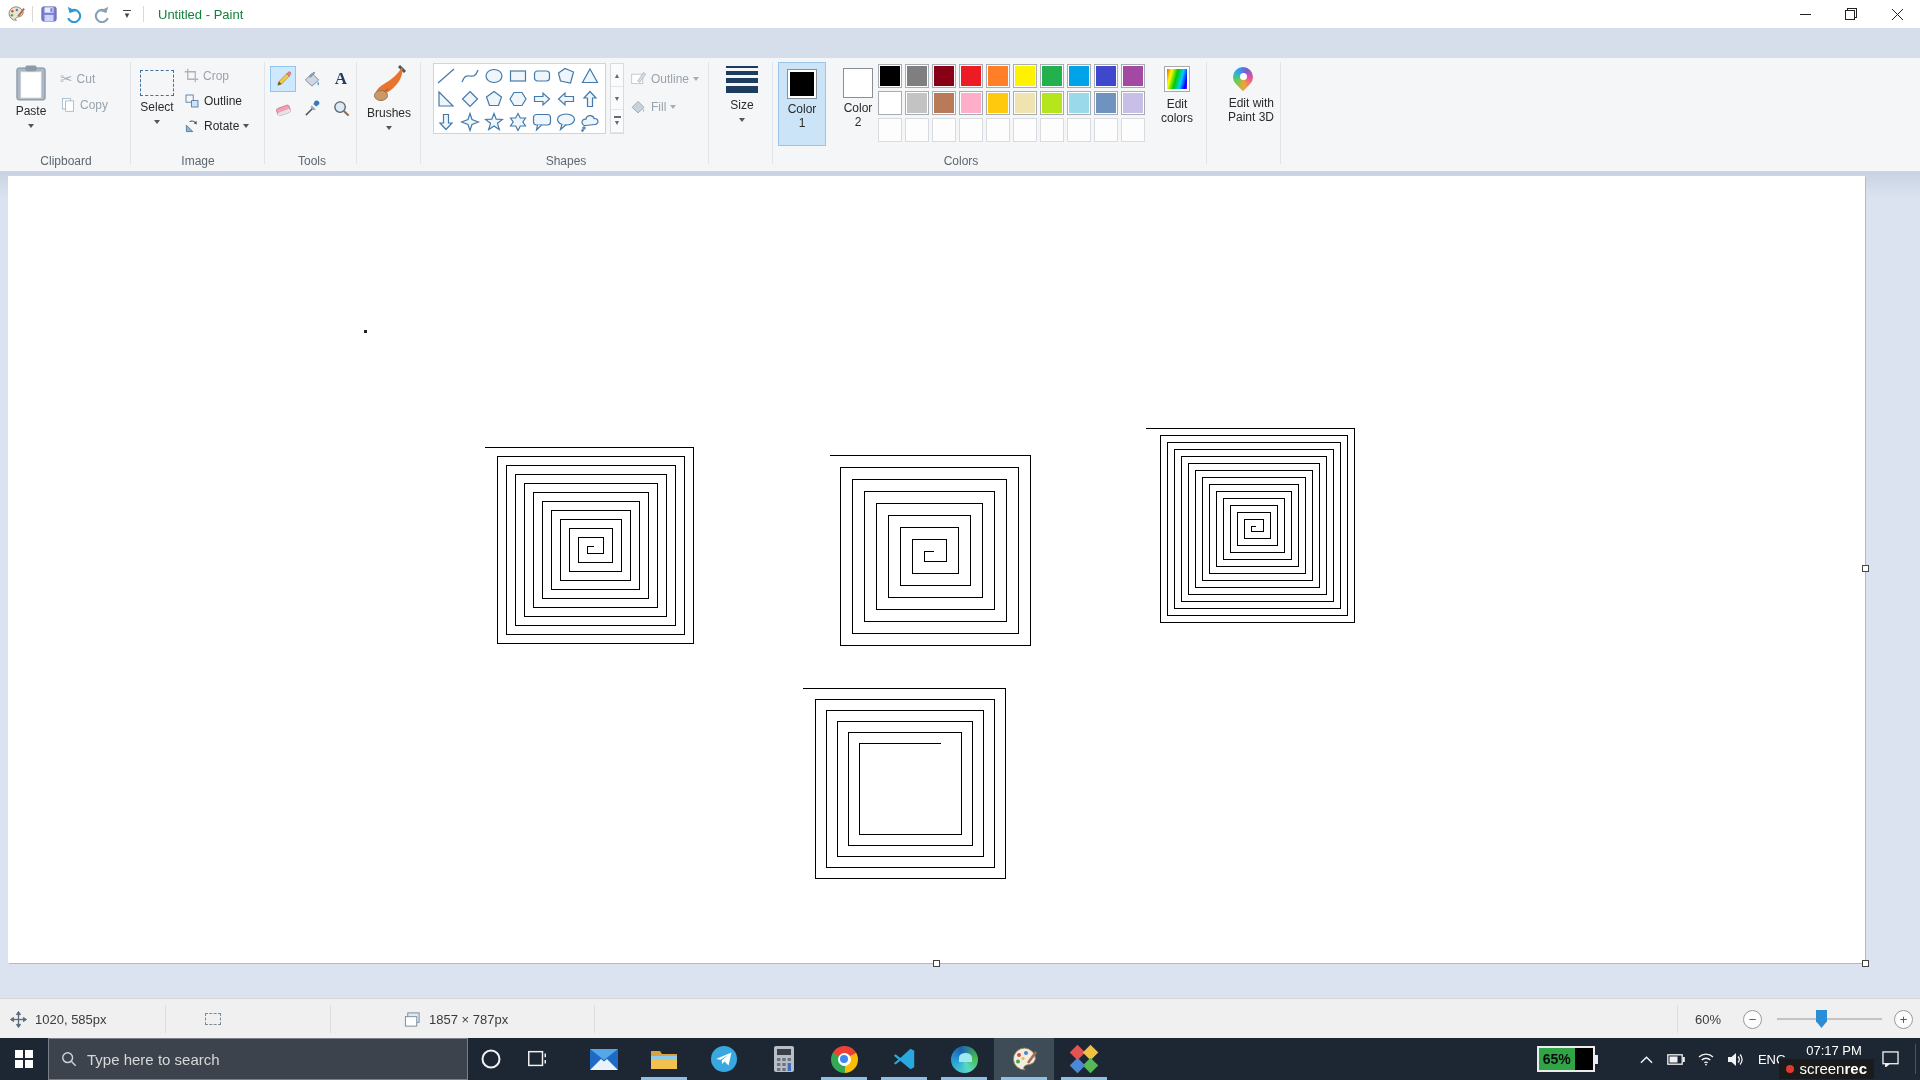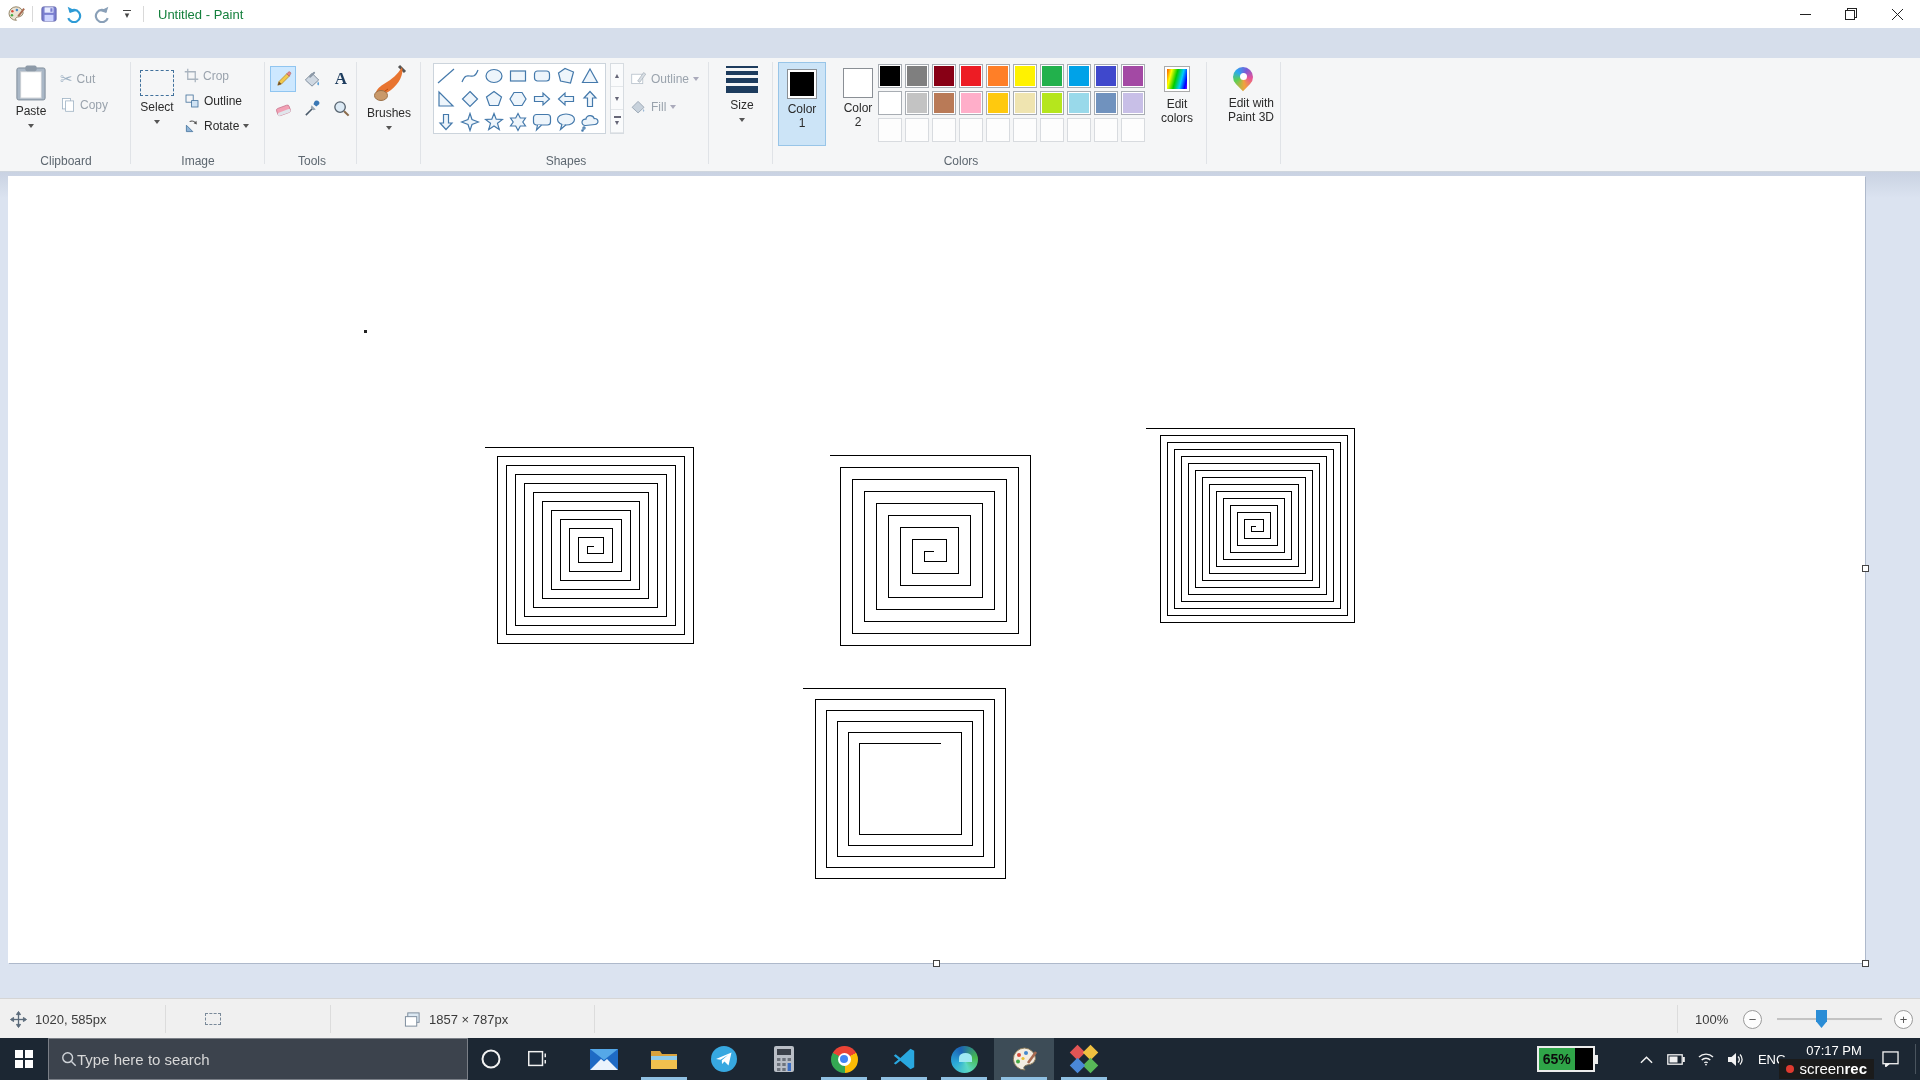--- a/index.html
+++ b/index.html
@@ -63,21 +63,21 @@
   .sitem{position:absolute;top:0;height:40px;display:flex;align-items:center;gap:8px;}
   .sdiv{position:absolute;top:6px;width:1px;height:28px;background:#dcdcdc;}
   .zoombtn{width:19px;height:19px;border-radius:50%;border:1px solid #9a9a9a;background:#fdfdfd;color:#555;display:flex;align-items:center;justify-content:center;font-size:13px;line-height:1;}
   .ztrack{position:absolute;left:1777px;top:19px;width:105px;height:3px;background:#c3c3c3;border-bottom:1px solid #eee;}
   .zthumb{position:absolute;left:1816px;top:11px;width:11px;height:18px;background:#2b8dd6;clip-path:polygon(0 0,100% 0,100% 62%,50% 100%,0 62%);}
   
   .taskbar{position:absolute;left:0;top:1038px;width:1920px;height:42px;background:#1c2733;display:flex;align-items:center;}
   .startbtn{width:48px;height:42px;display:flex;align-items:center;justify-content:center;}
   .winlogo{display:grid;grid-template-columns:8px 8px;grid-template-rows:8px 8px;gap:1.5px;}
   .winlogo div{background:#fff;}
-  .searchbox{width:420px;height:42px;background:#3c434d;border:1px solid #7a7f87;display:flex;align-items:center;padding:0 12px;}
+  .searchbox{width:420px;height:42px;background:#3c434d;border:1px solid #7a7f87;display:flex;align-items:center;gap:10px;padding:0 12px;}
   .searchbox input{background:transparent;border:none;outline:none;color:#e2e2e2;font-size:15px;width:340px;font-family:"Liberation Sans",sans-serif;}
   .searchbox input::placeholder{color:#d8d8d8;opacity:1;}
   .tbicon{width:46px;height:42px;display:flex;align-items:center;justify-content:center;position:relative;}
   .apptile{width:60px;height:42px;display:flex;align-items:center;justify-content:center;position:relative;}
   .apptile.running::after{content:"";position:absolute;bottom:0;left:7px;right:7px;height:3px;background:#8fc0e2;}
   .apptile.active{background:#3d4c57;}
   .tray{margin-left:auto;display:flex;align-items:center;height:42px;padding-left:27px;}
   .battwidget{width:58px;height:26px;border:2px solid #ececec;background:#000;display:flex;align-items:center;position:relative;margin-right:36px;}
   .battwidget .fill{width:66%;height:100%;background:#2fa548;display:flex;align-items:center;justify-content:center;font-size:14px;font-weight:bold;color:#0c0c0c;}
   .battwidget .nub{position:absolute;right:-5px;top:7px;width:3px;height:9px;background:#ececec;}
@@ -522,21 +522,21 @@
     <div class="sitem" style="left:404px;">
       <svg width="17" height="17" viewBox="0 0 18 18" fill="none" stroke="#7a8a9a">
           <rect x="4" y="2" width="12" height="10" fill="#dce8f2"></rect>
           <rect x="1.5" y="6" width="12" height="10" fill="#fff"></rect>
         </svg>
       <span>1857 × 787px</span>
     </div>
     <div class="sdiv" style="left:594px;"></div>
     <div class="sdiv" style="left:1677px;"></div>
     <div class="sitem" style="left:1695px;">
-      <span>100%</span>
+      <span>60%</span>
     </div>
     <div class="sitem" style="left:1743px;">
         <div class="zoombtn">−</div>
       </div>
     <div class="ztrack"></div>
     <div class="zthumb"></div>
     <div class="sitem" style="left:1894px;">
         <div class="zoombtn">+</div>
       </div>
   </div>

